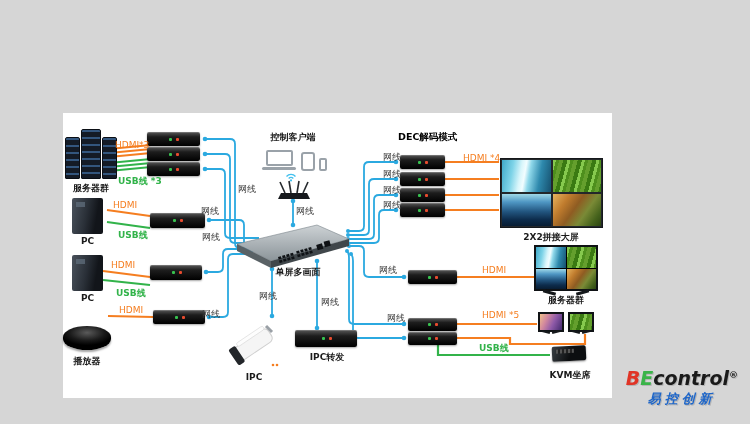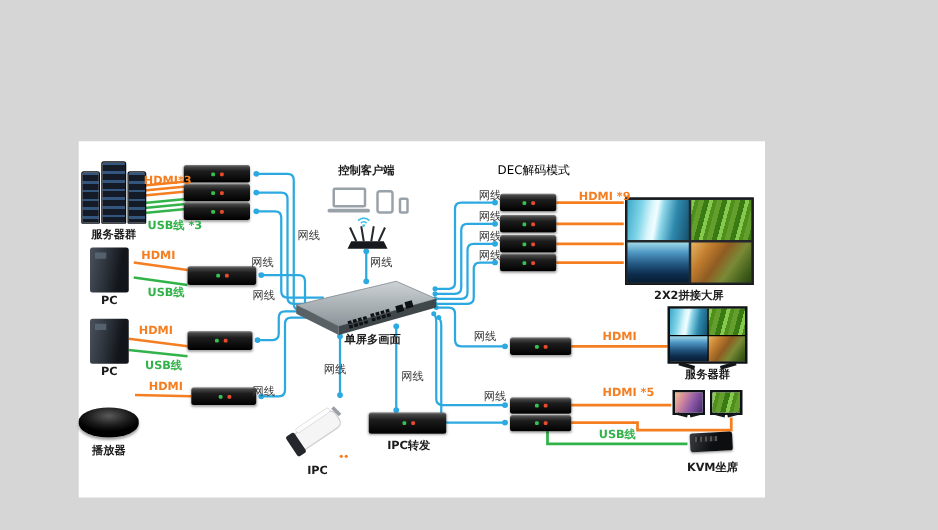--- a/index.html
+++ b/index.html
@@ -15,24 +15,24 @@
   .panel{position:absolute;left:63px;top:113px;width:549px;height:285px;background:#ffffff;}
   .wires{position:absolute;left:0;top:0;}
   .ln-net{fill:none;stroke:var(--net);stroke-width:1.8;}
   .ln-hdmi{fill:none;stroke:var(--hdmi);stroke-width:2.2;}
   .ln-hdmi3{fill:none;stroke:var(--hdmi);stroke-width:2;}
   .ln-usb{fill:none;stroke:var(--usb);stroke-width:2.2;}
   .ln-usb3{fill:none;stroke:var(--usb);stroke-width:2;}
   .dot{fill:var(--net);}
   .lb{position:absolute;font-size:9px;line-height:10px;white-space:nowrap;color:#3c3c3c;}
   .t-net{color:#3c3c3c;}
-  .t-hdmi{color:var(--hdmi);font-weight:bold;}
+  .t-hdmi{color:var(--hdmi);font-weight:normal;}
   .t-usb{color:var(--usb);font-weight:bold;}
   .t-node{color:#1b1b1b;font-weight:600;}
-  .t-dec{color:#000;font-weight:normal;font-size:9.5px;}
+  .t-dec{color:#000;font-weight:bold;font-size:9.5px;}
   .ctr{text-align:center;}
   .dev{position:absolute;}
   
   .box{position:absolute;background:linear-gradient(180deg,#585858 0%,#1d1d1d 35%,#000 100%);
        border-radius:2px;box-shadow:inset 0 1px 0 rgba(255,255,255,.18),0 1px 2px rgba(0,0,0,.35);}
   .box::after{content:"";position:absolute;left:55%;top:40%;width:3px;height:3px;border-radius:1px;
        background:#e84b2e;box-shadow:-7px 0 0 #37c24f;}
   
   .server i{position:absolute;bottom:0;border-radius:2px 2px 1px 1px;border:1px solid #0a0e14;
        background:repeating-linear-gradient(180deg,#33567e 0 2px,#141b26 2px 7px);}
@@ -272,33 +272,37 @@
     <div class="lb t-net" style="left:139px;top:196px">网线</div>
     <div class="lb t-net" style="left:233px;top:93px">网线</div>
     <div class="lb t-net" style="left:196px;top:178px">网线</div>
     <div class="lb t-net" style="left:258px;top:184px">网线</div>
     <div class="lb t-net" style="left:320px;top:39px">网线</div>
     <div class="lb t-net" style="left:320px;top:56px">网线</div>
     <div class="lb t-net" style="left:320px;top:72px">网线</div>
     <div class="lb t-net" style="left:320px;top:87px">网线</div>
     <div class="lb t-net" style="left:316px;top:152px">网线</div>
     <div class="lb t-net" style="left:324px;top:200px">网线</div>
-    <div class="lb t-hdmi" style="left:400px;top:40px">HDMI *9</div>
+    <div class="lb t-hdmi" style="left:400px;top:40px">HDMI *4</div>
     <div class="lb t-hdmi" style="left:419px;top:152px">HDMI</div>
     <div class="lb t-hdmi" style="left:419px;top:197px">HDMI *5</div>
     <div class="lb t-usb" style="left:416px;top:230px">USB线</div>
 
     <div class="lb t-node ctr" style="left:0px;top:70px;width:56px">服务器群</div>
     <div class="lb t-node ctr" style="left:9px;top:123px;width:31px">PC</div>
     <div class="lb t-node ctr" style="left:9px;top:180px;width:31px">PC</div>
     <div class="lb t-node ctr" style="left:0px;top:243px;width:48px">播放器</div>
     <div class="lb t-node ctr" style="left:194px;top:19px;width:72px">控制客户端</div>
     <div class="lb t-dec" style="left:335px;top:19px">DEC解码模式</div>
     <div class="lb t-node ctr" style="left:205px;top:154px;width:60px">单屏多画面</div>
     <div class="lb t-node ctr" style="left:166px;top:259px;width:50px">IPC</div>
     <div class="lb t-node ctr" style="left:233px;top:239px;width:62px">IPC转发</div>
     <div class="lb t-node ctr" style="left:448px;top:119px;width:80px">2X2拼接大屏</div>
     <div class="lb t-node ctr" style="left:463px;top:182px;width:80px">服务器群</div>
     <div class="lb t-node ctr" style="left:472px;top:257px;width:70px">KVM坐席</div>
   </div>
 
+  <div class="logo">
+    <div class="logo-en"><span class="lb-b">B</span><span class="lb-e">E</span><span>control</span><sup>®</sup></div>
+    <div class="logo-cn">易控创新</div>
+  </div>
 
 </div>
 
 </body></html>

